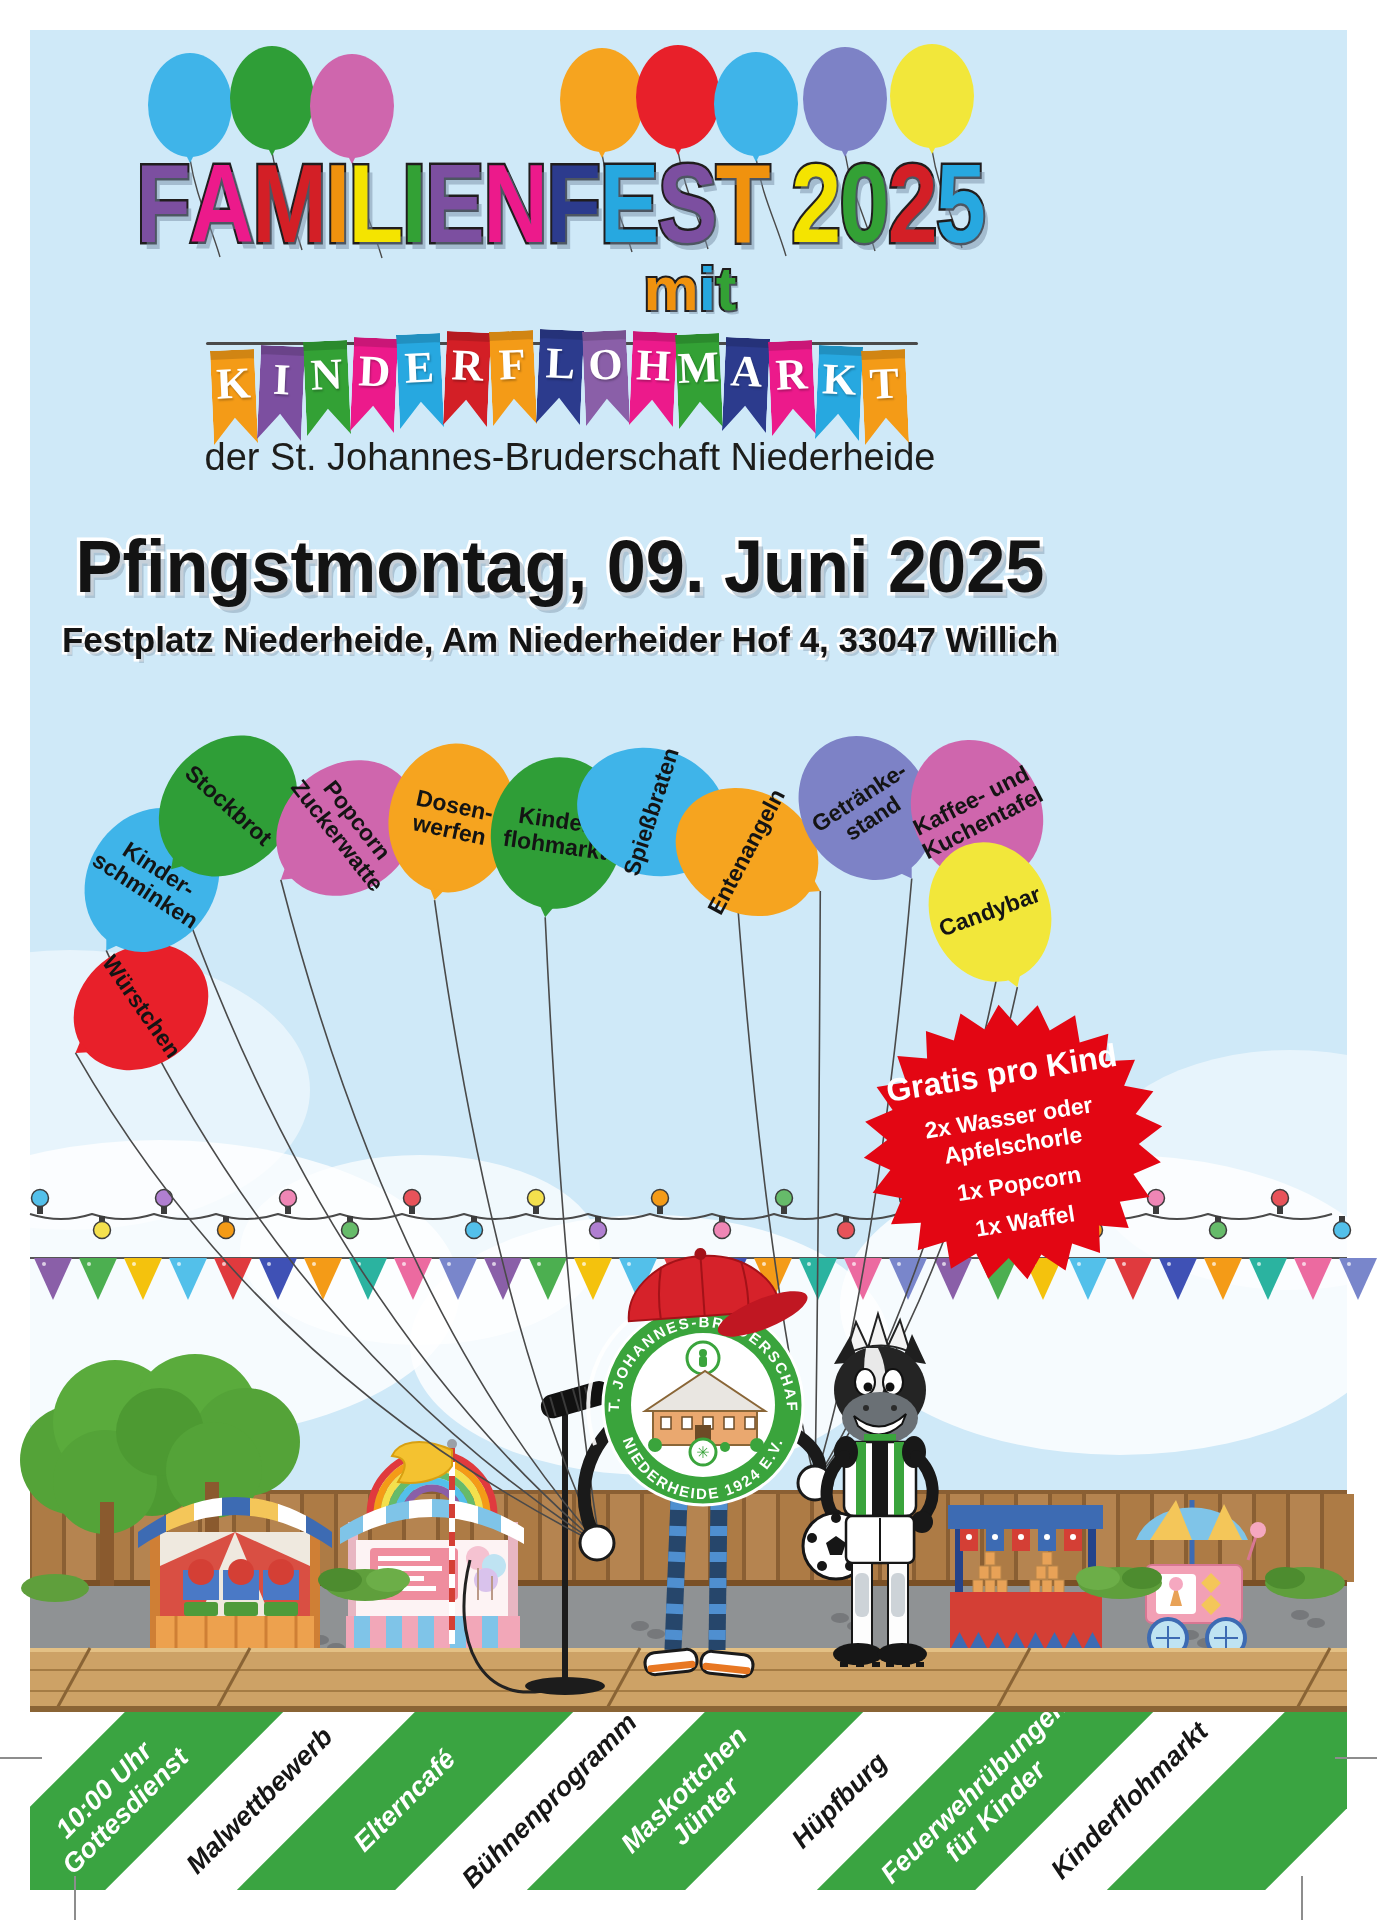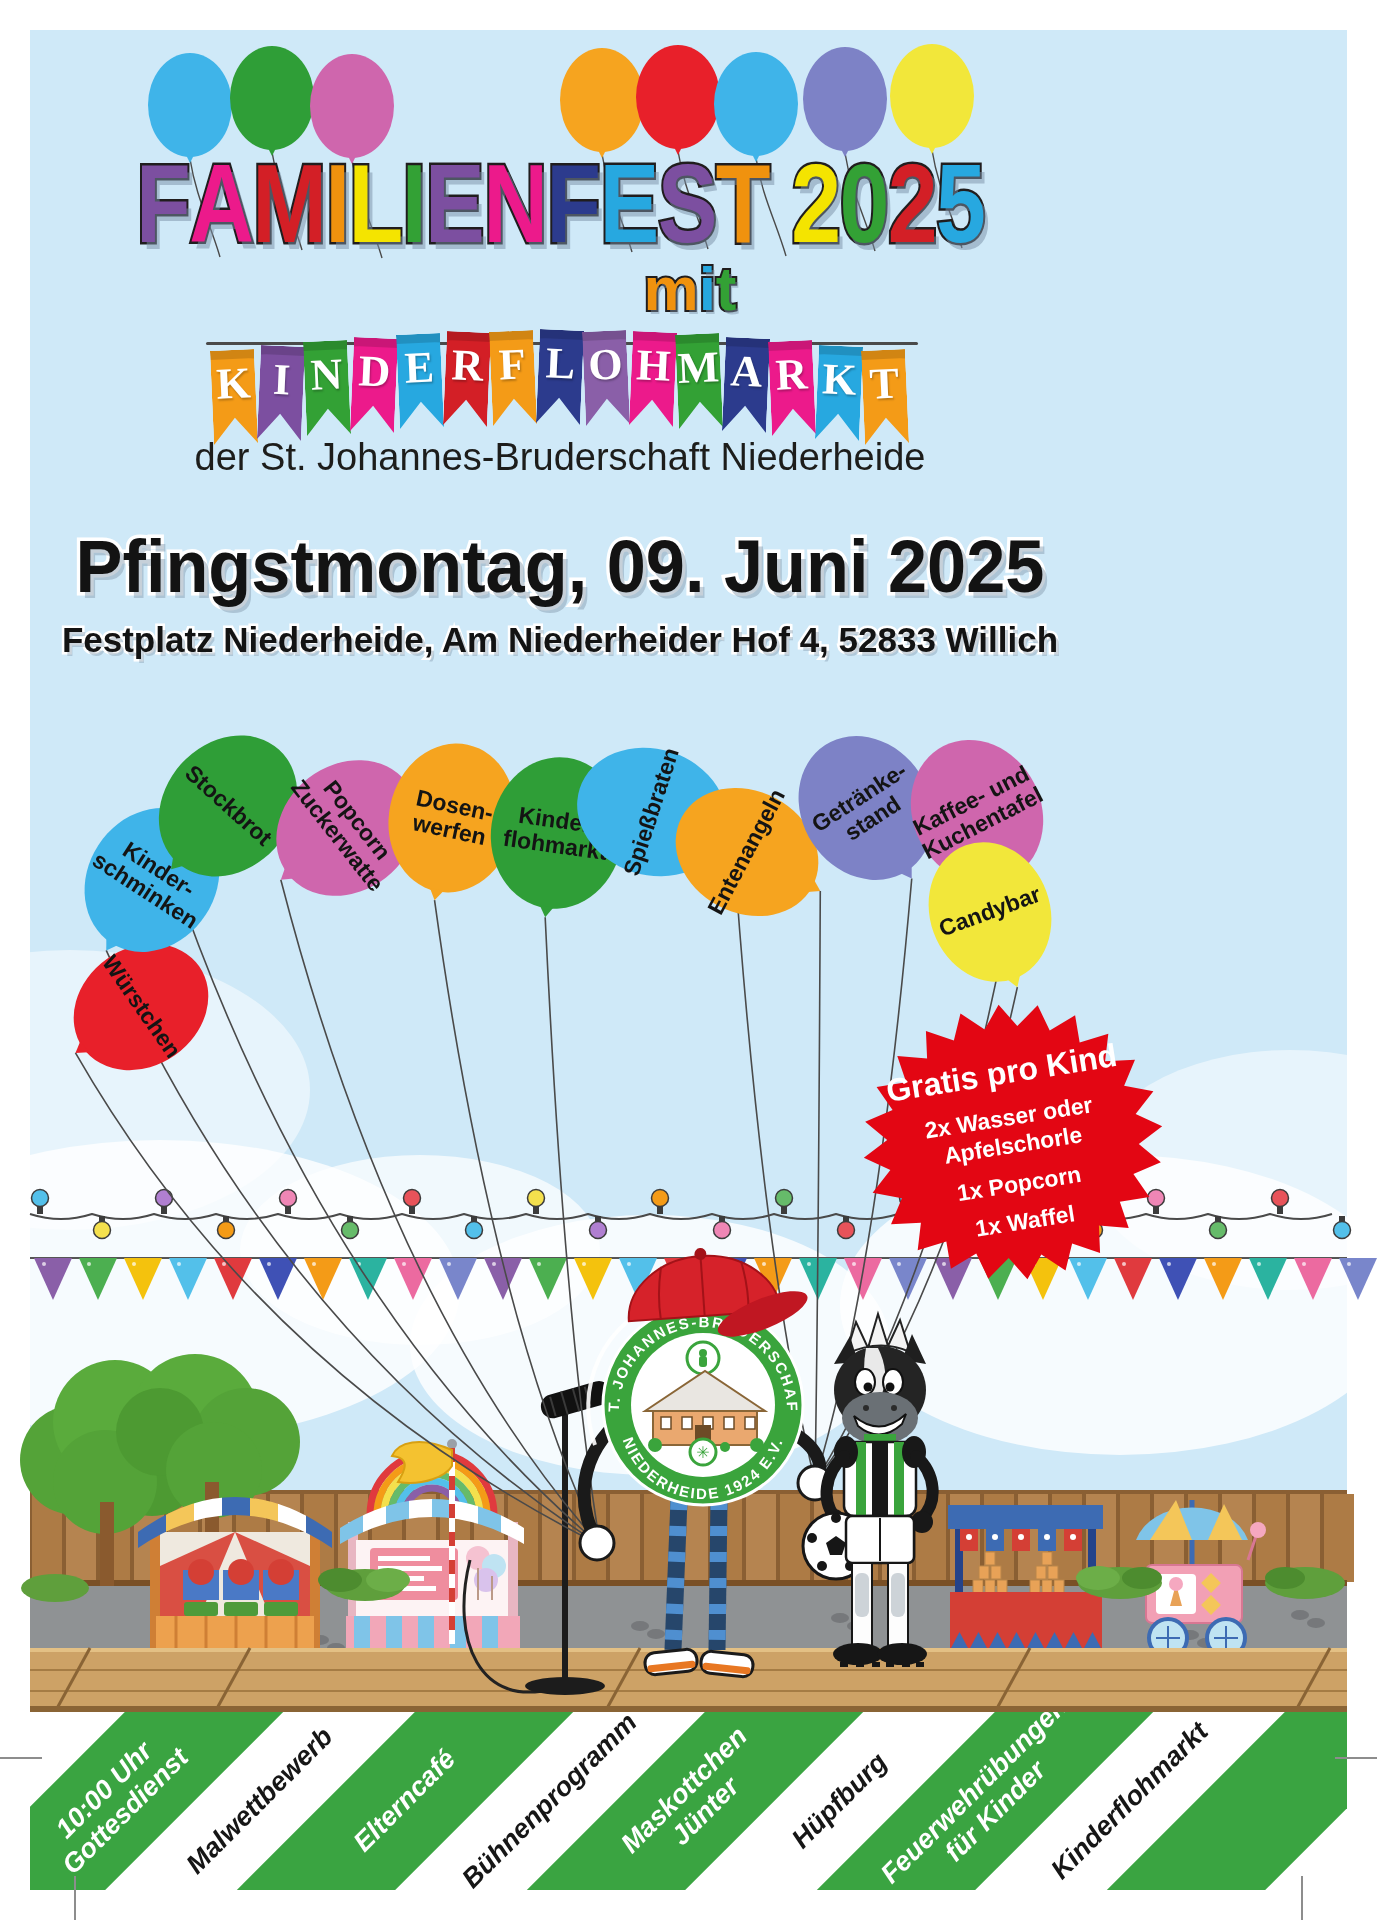--- a/index.html
+++ b/index.html
@@ -22,21 +22,21 @@
 
   
   .bunting{position:absolute;left:212px;top:334px;width:700px;height:120px;}
   .bunting-string{position:absolute;left:-6px;right:-6px;top:8px;height:3px;background:#4a4a4a;border-radius:2px;}
   .flag{position:absolute;width:44px;height:94px;display:flex;justify-content:center;
     clip-path:polygon(0 0,100% 0,100% 100%,50% 72%,0 100%);
     box-shadow:inset 0 9px rgba(0,0,0,.14);}
   .flag-letter{font-family:"Liberation Serif",serif;font-weight:700;font-size:44px;color:#fff;
     margin-top:8px;text-shadow:1px 2px 2px rgba(0,0,0,.25);}
 
-  .subtitle{position:absolute;left:30px;top:436px;width:1060px;text-align:center;
+  .subtitle{position:absolute;left:40px;top:436px;width:1060px;text-align:center;
     font-size:38px;color:#1d1d1b;}
 
   .date-heading{position:absolute;left:30px;top:524px;width:1060px;text-align:center;
     font-size:74px;font-weight:800;color:#131313;transform:scaleX(.95);
     -webkit-text-stroke:7px #fff;paint-order:stroke fill;
     text-shadow:5px 6px 0 rgba(128,150,170,.45);white-space:nowrap;}
   .address-line{position:absolute;left:30px;top:620px;width:1060px;text-align:center;
     font-size:35px;font-weight:700;color:#131313;
     -webkit-text-stroke:5px #fff;paint-order:stroke fill;
     text-shadow:3px 4px 0 rgba(128,150,170,.4);white-space:nowrap;}
@@ -658,21 +658,21 @@
     <div class="flag" style="background: rgb(39, 168, 224); left: 604.5px; top: 11.5496px; transform: rotate(2.5deg);">
       <span class="flag-letter">K</span>
     </div>
     <div class="flag" style="background: rgb(244, 155, 23); left: 651px; top: 16px; transform: rotate(-2.5deg);">
       <span class="flag-letter">T</span>
     </div>
   </div>
 
 <div class="subtitle">der St. Johannes-Bruderschaft Niederheide</div>
 <div class="date-heading">Pfingstmontag, 09. Juni 2025</div>
-<div class="address-line">Festplatz Niederheide, Am Niederheider Hof 4, 52833 Willich</div>
+<div class="address-line">Festplatz Niederheide, Am Niederheider Hof 4, 33047 Willich</div>
 
 <div id="balloon-layer">
     <div class="balloon" style="left: 82px; top: 936px; width: 118px; height: 142px; background: rgb(232, 32, 42); color: rgb(232, 32, 42); transform: rotate(55deg);">
       <div class="balloon-text">
         <div>Würstchen</div>
       </div>
       <span class="knot"></span>
     </div>
     <div class="balloon" style="left: 88px; top: 805px; width: 128px; height: 150px; background: rgb(63, 180, 233); color: rgb(63, 180, 233); transform: rotate(33deg);">
       <div class="balloon-text">

